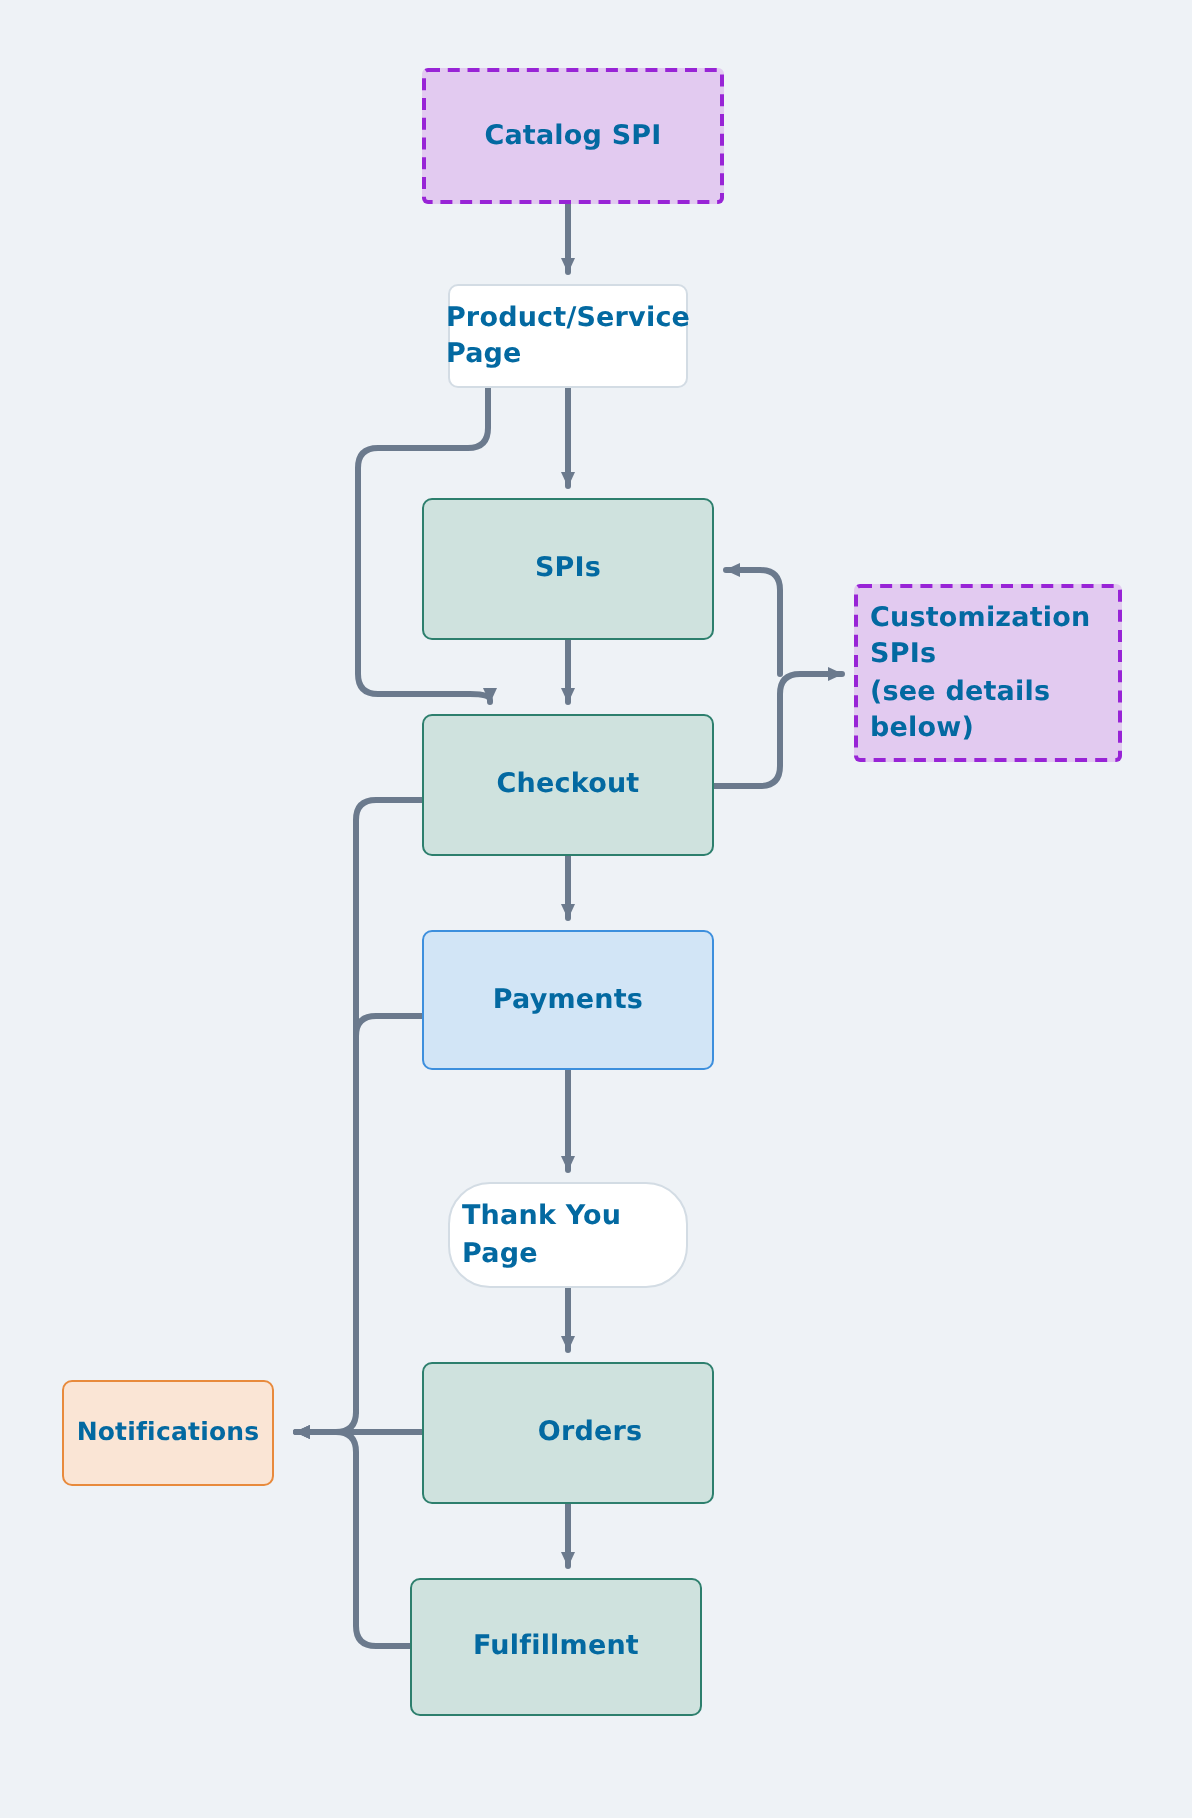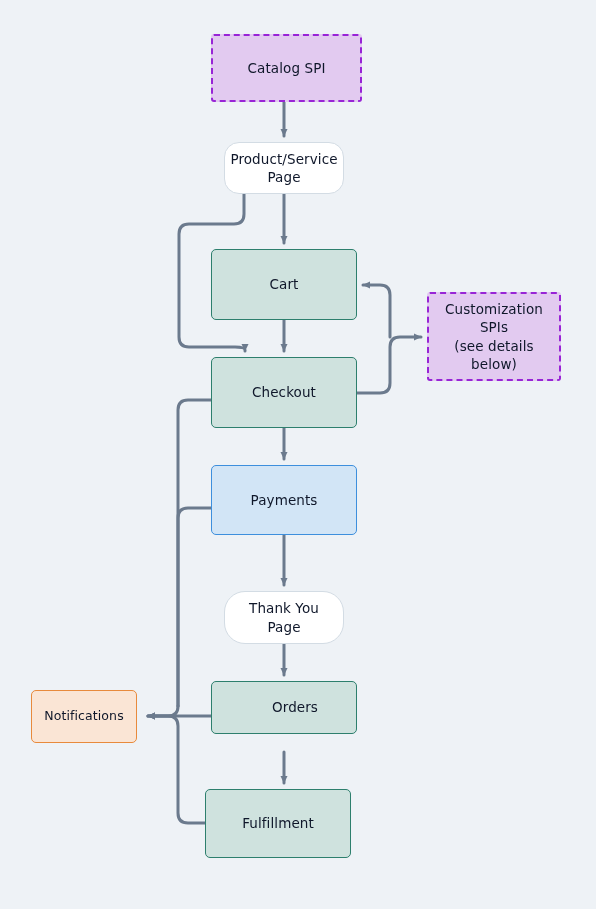--- a/index.html
+++ b/index.html
@@ -24,28 +24,28 @@
     top: 0;
     width: 596px;
     height: 909px;
   }
   .node {
     position: absolute;
     box-sizing: border-box;
     display: flex;
     align-items: center;
     justify-content: center;
-    text-align: center;
     border-radius: 5px;
     font-size: 13.5px;
     line-height: 1.35;
-    color: #0f172a;
+    color: #0369a1;
     letter-spacing: 0.1px;
     padding: 4px 6px;
     z-index: 2;
+    font-weight: bold;
   }
   .node-label { pointer-events: none; white-space: pre-line; }
 
   
   .v-spi {
     background: #e2caf0;
     border: 2px dashed #9824d6;
     border-radius: 3px;
   }
   .v-plain {
@@ -110,47 +110,47 @@
 
       <path d="M178,706 Q178,716 168,716 L148,716" marker-end="url(#arrowhead)"></path>
 
     </g>
   </svg>
 
   <div class="node v-spi" style="left:211px; top:34px; width:151px; height:68px;">
     <span class="node-label">Catalog SPI</span>
   </div>
 
-  <div class="node v-plain" style="left:224px; top:142px; width:120px; height:52px;border-radius:15px;">
+  <div class="node v-plain" style="left:224px; top:142px; width:120px; height:52px;">
     <span class="node-label">Product/Service
 Page</span>
   </div>
 
   <div class="node v-green" style="left:211px; top:249px; width:146px; height:71px;">
-    <span class="node-label">Cart</span>
+    <span class="node-label">SPIs</span>
   </div>
 
   <div class="node v-spi" style="left:427px; top:292px; width:134px; height:89px;">
     <span class="node-label">Customization SPIs
 (see details below)</span>
   </div>
 
   <div class="node v-blue" style="left:211px; top:465px; width:146px; height:70px;">
     <span class="node-label">Payments</span>
   </div>
 
   <div class="node v-green" style="left:211px; top:357px; width:146px; height:71px;">
     <span class="node-label">Checkout</span>
   </div>
 
   <div class="node v-plain" style="left:224px; top:591px; width:120px; height:53px;border-radius:21px;">
     <span class="node-label">Thank You Page</span>
   </div>
 
-  <div class="node v-green" style="left:211px; top:681px; width:146px; height:53px;padding-left:28px;">
+  <div class="node v-green" style="left:211px; top:681px; width:146px; height:71px;padding-left:28px;">
     <span class="node-label">Orders</span>
   </div>
 
   <div class="node v-green" style="left:205px; top:789px; width:146px; height:69px;">
     <span class="node-label">Fulfillment</span>
   </div>
 
   <div class="node v-orange" style="left:31px; top:690px; width:106px; height:53px; font-size:12.5px;">
     <span class="node-label">Notifications</span>
   </div>

